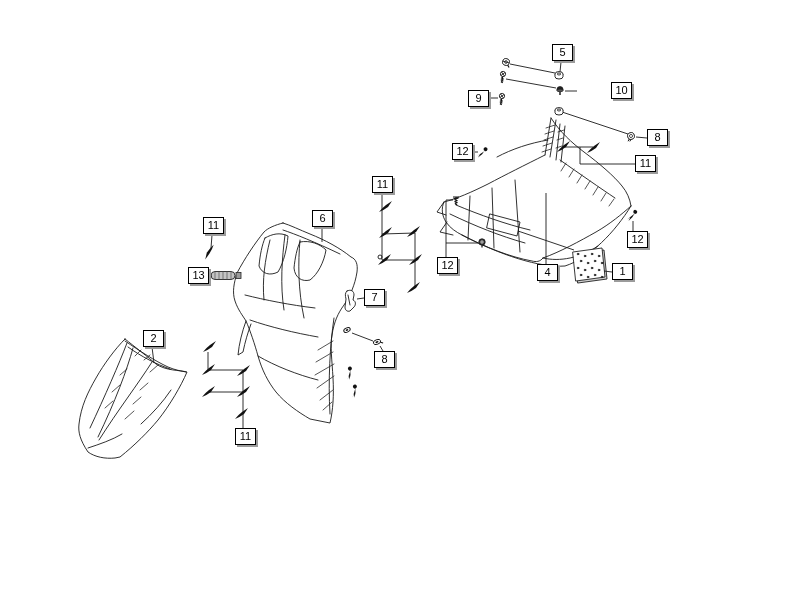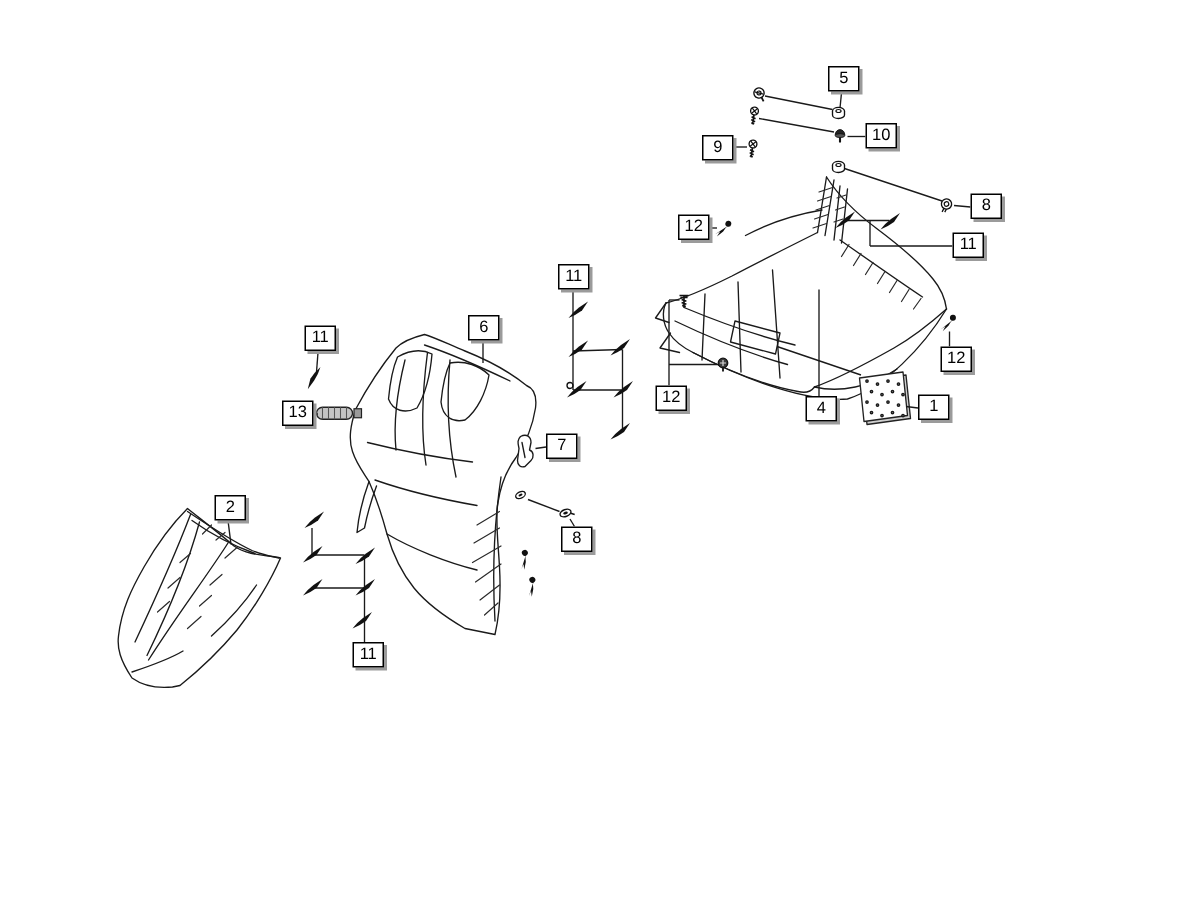--- a/index.html
+++ b/index.html
@@ -233,21 +233,21 @@
         <use href="#sym-clip" transform="translate(240,413) rotate(0)"></use>
         <use href="#sym-black-screw" transform="translate(349,373) rotate(-30)"></use>
         <use href="#sym-black-screw" transform="translate(354,391) rotate(-30)"></use>
         <use href="#sym-rivet-a" transform="translate(347,330) rotate(0)"></use>
         <use href="#sym-rivet-b" transform="translate(377,342) rotate(0)"></use>
       </g>
   </svg>
 
   <div id="callouts">
       <div class="callout" style="left: 552px; top: 44px;">5</div>
-      <div class="callout" style="left: 577px; top: 82px;">10</div>
+      <div class="callout" style="left: 611px; top: 82px;">10</div>
       <div class="callout" style="left: 468px; top: 90px;">9</div>
       <div class="callout" style="left: 647px; top: 129px;">8</div>
       <div class="callout" style="left: 452px; top: 143px;">12</div>
       <div class="callout" style="left: 635px; top: 155px;">11</div>
       <div class="callout" style="left: 627px; top: 231px;">12</div>
       <div class="callout" style="left: 537px; top: 264px;">4</div>
       <div class="callout" style="left: 612px; top: 263px;">1</div>
       <div class="callout" style="left: 437px; top: 257px;">12</div>
       <div class="callout" style="left: 372px; top: 176px;">11</div>
       <div class="callout" style="left: 312px; top: 210px;">6</div>

